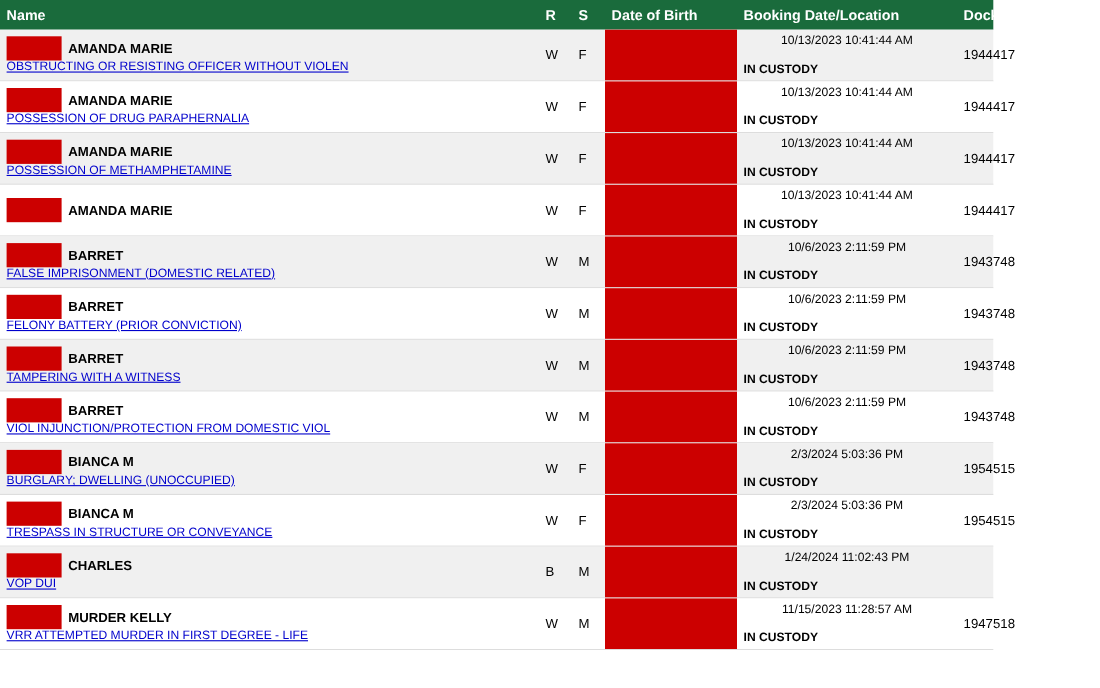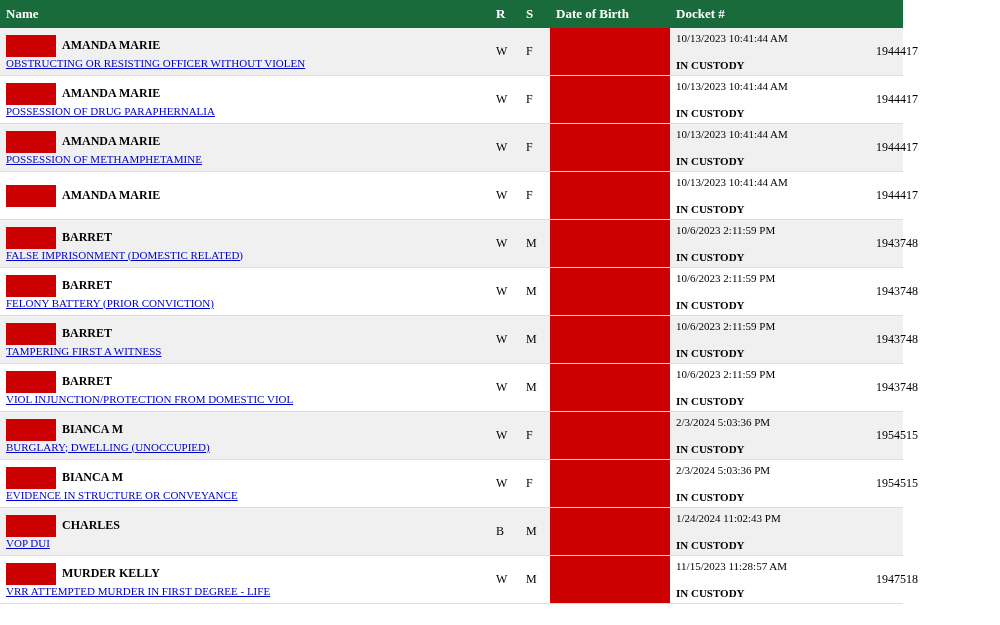--- a/index.html
+++ b/index.html
@@ -5,21 +5,20 @@
     * { margin: 0; padding: 0; box-sizing: border-box; }
     body {
       font-family: Arial, sans-serif;
       font-size: 12px;
       background: #fff;
       width: 1000px;
       overflow-x: hidden;
     }
     .table-container {
       width: 903px;
-      font-family: Liberation Serif, serif;
     }
     .header-row {
       display: grid;
       grid-template-columns: 490px 30px 30px 120px 200px 100px;
       background: #1a6b3c;
       color: #fff;
       font-weight: bold;
       font-size: 13px;
       padding: 4px 0;
     }
@@ -68,20 +67,21 @@
     }
     .charge-link {
       color: #0000cc;
       text-decoration: underline;
       font-size: 11px;
       cursor: pointer;
     }
     .booking-main {
       font-size: 11px;
       color: #000;
+      text-align: center;
     }
     .booking-status {
       font-size: 11px;
       font-weight: bold;
       color: #000;
     }
     .docket-num {
       font-size: 12px;
     }
     .dob-col {
@@ -95,20 +95,21 @@
 </head>
 <body>
 
 <div class="table-container">
 
   <div class="header-row">
     <div class="col">Name</div>
     <div class="col">R</div>
     <div class="col">S</div>
     <div class="col">Date of Birth</div>
+    <div class="col">Booking Date/Location</div>
     <div class="col">Docket #</div>
   </div>
 
   <div id="rows-container">
       <div class="data-row">
         <div class="col name-col">
           <div class="name-line">
             <span class="photo-block"></span>
             <a class="person-name" href="#">AMANDA MARIE</a>
           </div>
@@ -212,21 +213,21 @@
           <span class="booking-status">IN CUSTODY</span>
         </div>
         <div class="col docket-num">1943748</div>
       </div>
       <div class="data-row">
         <div class="col name-col">
           <div class="name-line">
             <span class="photo-block"></span>
             <a class="person-name" href="#">BARRET</a>
           </div>
-          <a class="charge-link" href="#">TAMPERING FIRST A WITNESS</a>
+          <a class="charge-link" href="#">TAMPERING WITH A WITNESS</a>
         </div>
         <div class="col race-sex">W</div>
         <div class="col race-sex">M</div>
         <div class="col dob-col"></div>
         <div class="col">
           <span class="booking-main">10/6/2023 2:11:59 PM</span>
           <br>
           <span class="booking-status">IN CUSTODY</span>
         </div>
         <div class="col docket-num">1943748</div>
@@ -266,21 +267,21 @@
           <span class="booking-status">IN CUSTODY</span>
         </div>
         <div class="col docket-num">1954515</div>
       </div>
       <div class="data-row">
         <div class="col name-col">
           <div class="name-line">
             <span class="photo-block"></span>
             <a class="person-name" href="#">BIANCA M</a>
           </div>
-          <a class="charge-link" href="#">EVIDENCE IN STRUCTURE OR CONVEYANCE</a>
+          <a class="charge-link" href="#">TRESPASS IN STRUCTURE OR CONVEYANCE</a>
         </div>
         <div class="col race-sex">W</div>
         <div class="col race-sex">F</div>
         <div class="col dob-col"></div>
         <div class="col">
           <span class="booking-main">2/3/2024 5:03:36 PM</span>
           <br>
           <span class="booking-status">IN CUSTODY</span>
         </div>
         <div class="col docket-num">1954515</div>

